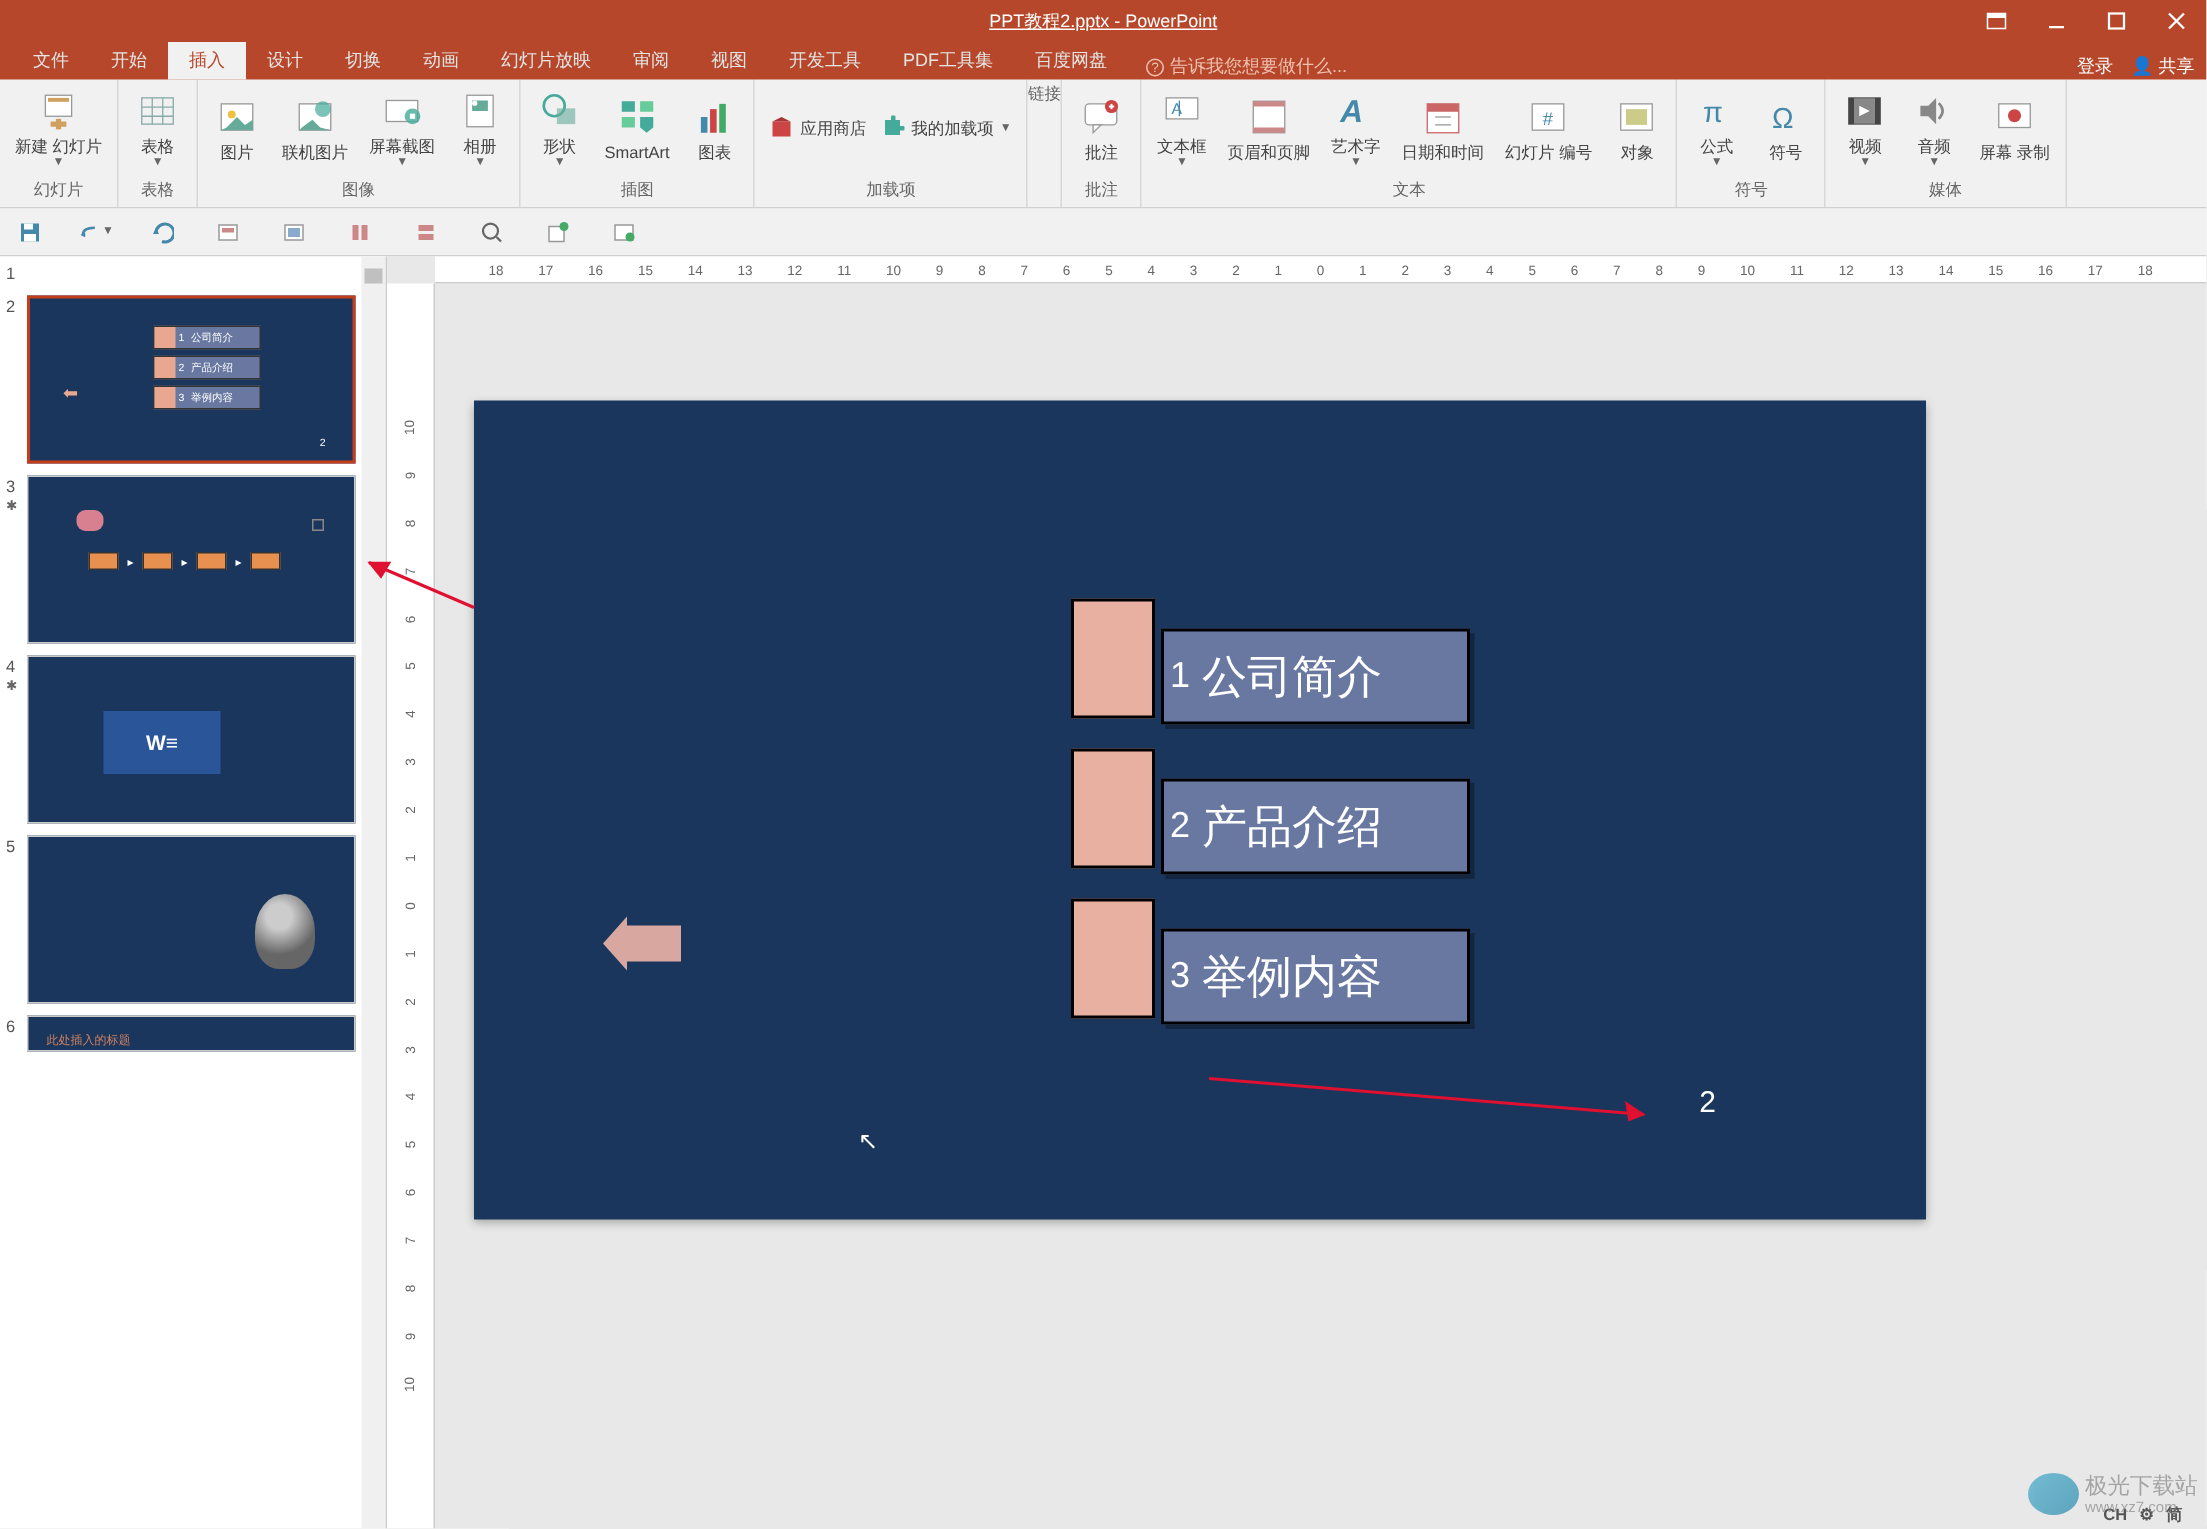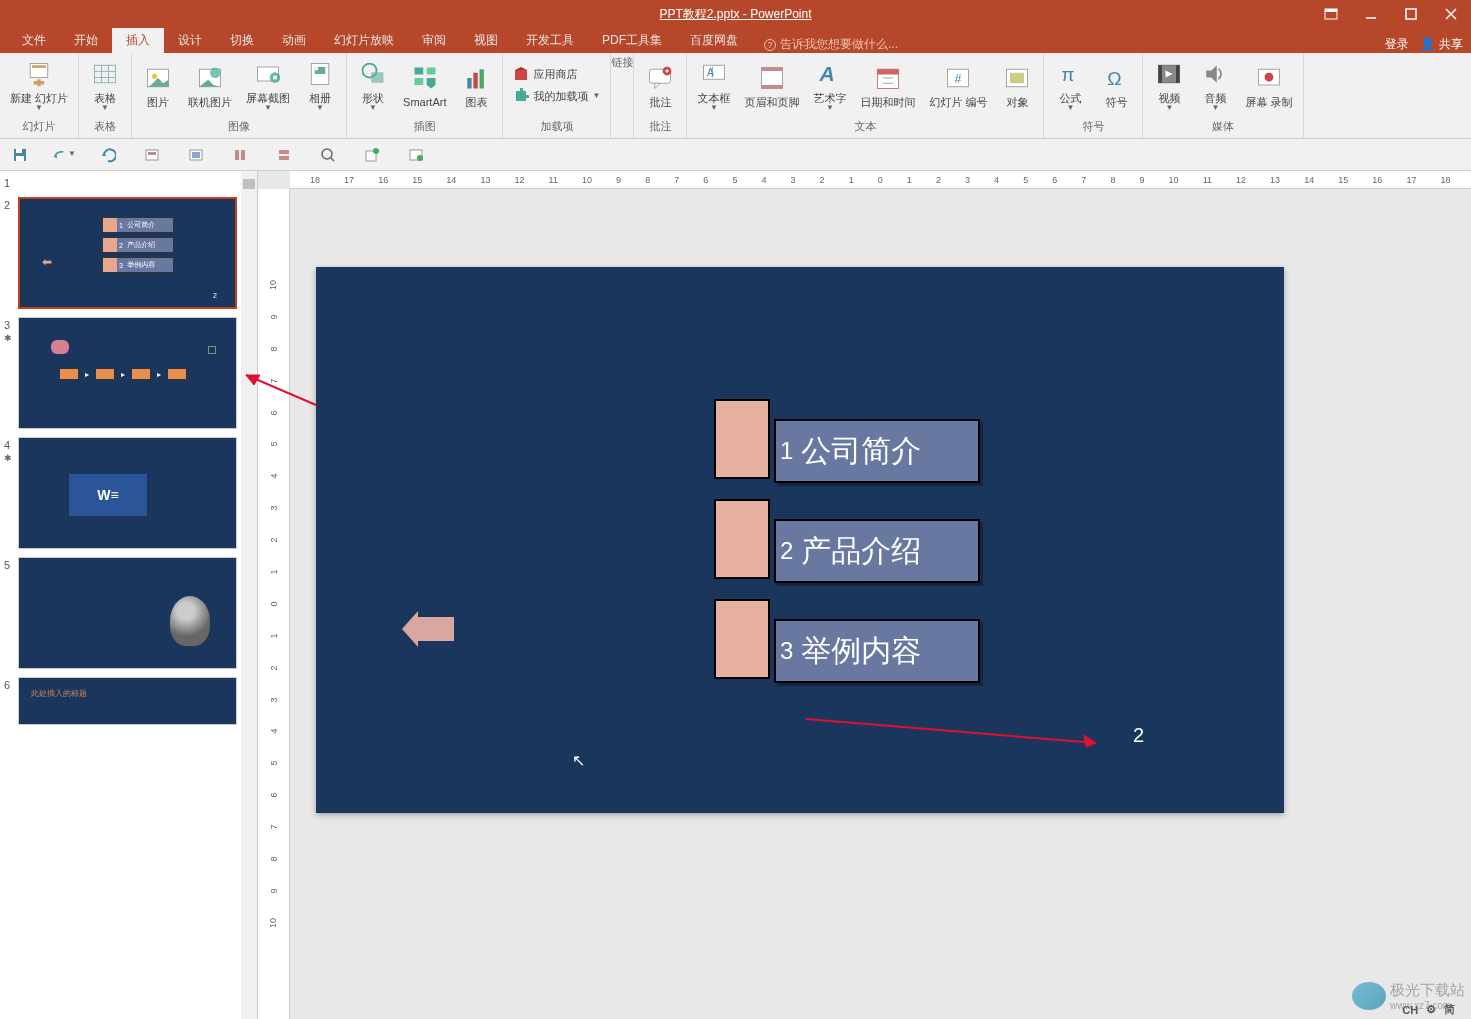--- a/index.html
+++ b/index.html
@@ -23,21 +23,21 @@
 
 .ribbon { background: #F1F1F1; height: 86px; display: flex; border-bottom: 1px solid #d0d0d0; }
 .ribbon-group { display: flex; flex-direction: column; border-right: 1px solid #d8d8d8; }
 .ribbon-group-content { flex: 1; display: flex; align-items: center; padding: 2px 6px; gap: 6px; }
 .ribbon-group-label { font-size: 11px; color: #666; text-align: center; padding: 2px 0 4px 0; }
 .ribbon-btn { display: flex; flex-direction: column; align-items: center; justify-content: center; cursor: pointer; padding: 2px 4px; }
 .ribbon-btn-icon { width: 32px; height: 32px; display: flex; align-items: center; justify-content: center; }
 .ribbon-btn-label { font-size: 11px; color: #444; margin-top: 2px; text-align: left; line-height: 13px; }
 .ribbon-btn-small { display: flex; align-items: center; gap: 4px; font-size: 11px; color: #444; padding: 2px 4px; cursor: pointer; }
 .ribbon-btn-small-icon { width: 16px; height: 16px; display: flex; align-items: center; justify-content: center; }
-.ribbon-stack { display: flex; flex-direction: column; gap: 2px; justify-content: space-between; }
+.ribbon-stack { display: flex; flex-direction: row; gap: 2px; justify-content: space-between; }
 .disabled { opacity: 0.5; }
 .arrow-down { font-size: 8px; color: #666; margin-top: -2px; }
 
 
 .qat { background: #F1F1F1; height: 32px; display: flex; align-items: center; padding: 0 8px; gap: 20px; border-bottom: 1px solid #d0d0d0; }
 .qat-btn { width: 24px; height: 24px; display: flex; align-items: center; justify-content: center; cursor: pointer; }
 
 
 .main { display: flex; height: 848px; background: #e8e8e8; }
 
@@ -68,21 +68,21 @@
 .slide3-arr { color: #fff; font-size: 8px; }
 
 .slide4-word { position: absolute; left: 50px; top: 36px; width: 78px; height: 42px; background: #2a5599; display: flex; align-items: center; justify-content: center; color: #fff; font-size: 14px; font-weight: bold; }
 
 .slide5-img { position: absolute; right: 26px; top: 38px; width: 40px; height: 50px; background: radial-gradient(circle at 40% 30%, #ccc 20%, #666 60%); border-radius: 50% 50% 40% 40%; }
 
 .slide6-title { position: absolute; left: 12px; top: 10px; font-size: 8px; color: #d08060; }
 
 
 .editor { flex: 1; position: relative; background: #e8e8e8; }
-.ruler-h { position: absolute; top: 0; left: 32px; right: 0; height: 18px; background: #fff; border-bottom: 1px solid #ccc; font-size: 9px; color: #666; display: flex; align-items: center; justify-content: space-around; overflow: hidden; padding: 0 8px; }
+.ruler-h { position: absolute; top: 0; left: 32px; right: 0; height: 18px; background: #fff; border-bottom: 1px solid #ccc; font-size: 9px; color: #666; display: flex; align-items: center; justify-content: space-around; overflow: hidden; padding: 0 24px; }
 .ruler-v { position: absolute; top: 18px; left: 0; width: 32px; bottom: 0; background: #fff; border-right: 1px solid #ccc; display: flex; flex-direction: column; align-items: center; justify-content: space-around; font-size: 9px; color: #666; padding: 80px 0; }
 .ruler-v span { transform: rotate(-90deg); }
 .slide-canvas { position: absolute; top: 96px; left: 58px; width: 968px; height: 546px; background: #1b365d; box-shadow: 0 2px 6px rgba(0,0,0,0.3); }
 
 .sg-row { position: absolute; left: 398px; width: 270px; height: 92px; }
 .sg-sq { position: absolute; left: 0; top: -8px; width: 56px; height: 80px; background: #e8b0a0; border: 2px solid #000; z-index: 2; }
 .sg-bar { position: absolute; left: 60px; top: 12px; width: 206px; height: 64px; background: #6878a0; border: 2px solid #000; display: flex; align-items: center; padding-left: 4px; box-shadow: 3px 3px 0 rgba(0,0,0,0.3); }
 .sg-bar-num { font-size: 24px; color: #fff; margin-right: 8px; }
 .sg-bar-txt { font-size: 30px; color: #fff; font-weight: 500; }
 
@@ -560,21 +560,21 @@
       </div>
     </div>
     <div class="slide-item">
       <div class="slide-num">5</div>
       <div class="slide-thumb">
         <div class="slide5-img"></div>
       </div>
     </div>
     <div class="slide-item">
       <div class="slide-num">6</div>
-      <div class="slide-thumb" style="height:48px">
+      <div class="slide-thumb" style="height:24px">
         <div class="slide6-title">此处插入的标题</div>
       </div>
     </div>
     <div class="slidepanel-scroll">
         <div class="slidepanel-scroll-thumb"></div>
       </div>
   </div>
 
   <div class="editor">
     <div class="ruler-h">

